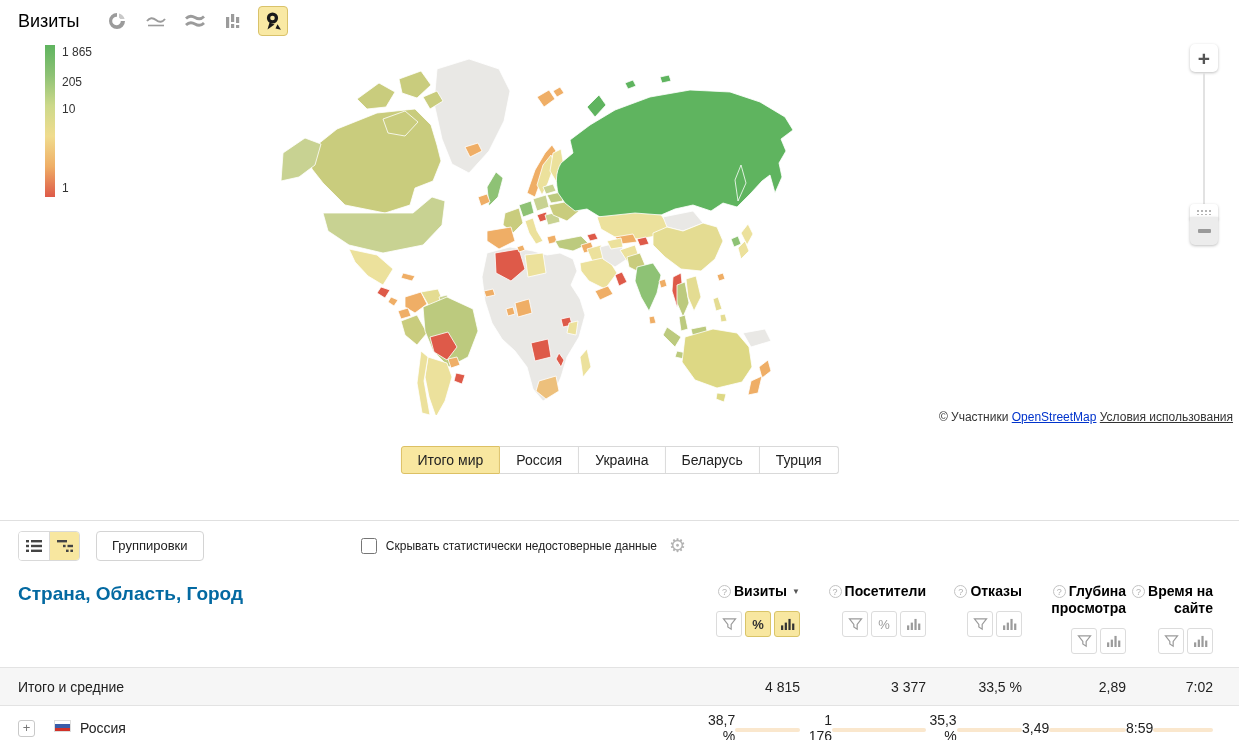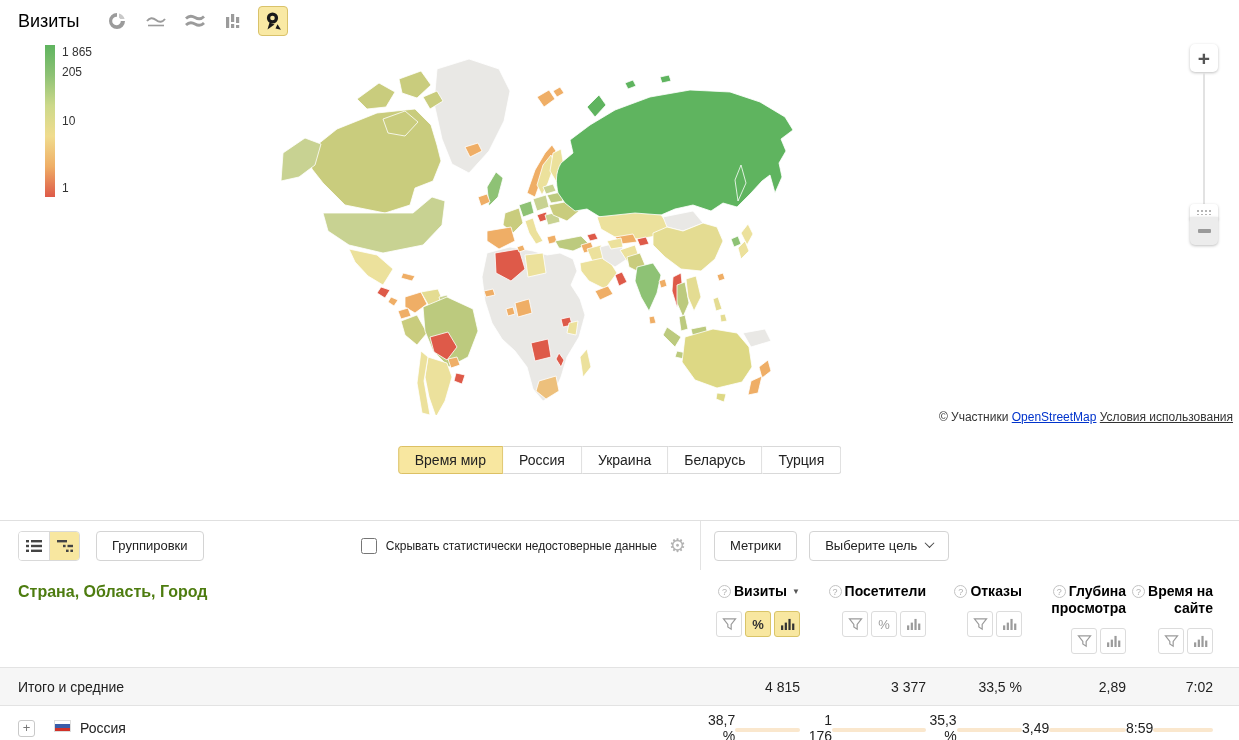--- a/index.html
+++ b/index.html
@@ -71,21 +71,21 @@
   .hide-check label { font-size:12px; color:#222; cursor:pointer; }
   .gear { margin-left:12px; font-size:19px; color:#b3b3b3; cursor:pointer; line-height:1; }
 
   .grid { display:flex; }
   .grid-left { flex:0 0 700px; padding-left:18px; }
   .grid-right { flex:1; display:flex; padding-right:30px; }
   .col { text-align:right; }
   .col.c1{width:100px} .col.c2{width:126px} .col.c3{width:96px} .col.c4{width:104px} .col.c5{width:87px}
 
   .header-row { padding-top:13px; }
-  .dim-title { font-size:16px; font-weight:bold; color:#4d7c0f;text-align:center; }
+  .dim-title { font-size:19px; font-weight:bold; color:#0369a1;text-align:center; }
   .col-head { font-size:14px; font-weight:bold; color:#000; line-height:17px; }
   .help-q { display:inline-block; width:13px; height:13px; border:1px solid #c3c3c3; border-radius:50%;
     font-size:9px; font-weight:normal; color:#b0b0b0; text-align:center; line-height:12px; margin-right:3px; vertical-align:1px; }
   .sort-caret { font-size:8px; color:#555; margin-left:5px; vertical-align:2px; }
 
   .filter-row { display:flex; justify-content:flex-end; gap:3px; margin-top:11px; }
   .f-btn { width:26px; height:26px; border:1px solid #dcdcdc; border-radius:3px; background:#fff;
     display:flex; align-items:center; justify-content:center; cursor:pointer; }
   .f-btn.active { background:#f8e7a0; border-color:#d9c468; }
   .f-btn .pct { font-size:13px; color:#9b9b9b; }
@@ -151,22 +151,22 @@
             <path d="M7.5 12.5 L5.5 19.5 L12.5 14.5 Z"></path>
             <path d="M13.5 18.5 L19 19.8 L15.5 14.2 Z"></path>
           </g>
         </svg>
     </span>
   </div>
 
   <div class="legend">
     <div class="legend-bar" style="background: linear-gradient(rgb(95, 180, 95), rgb(142, 194, 117), rgb(205, 217, 138), rgb(240, 220, 142), rgb(239, 174, 102), rgb(222, 90, 73));"></div>
     <span class="legend-label" style="top: 6.84px;">1 865</span>
-    <span class="legend-label" style="top: 27px;">205</span>
-    <span class="legend-label" style="top: 76px; text-align: center;">10</span>
+    <span class="legend-label" style="top: 37px;">205</span>
+    <span class="legend-label" style="top: 64px; text-align: center;">10</span>
     <span class="legend-label" style="top: 142.88px;">1</span>
   </div>
 
   <svg class="world-map" viewBox="0 0 560 370">
       <path d="M172,24 L204,14 L234,24 L245,46 L239,76 L224,106 L204,128 L187,119 L177,94 L169,58 Z" fill="#e9e8e5"></path>
       <path d="M42,108 L72,84 L112,68 L150,64 L166,80 L172,100 L176,116 L168,136 L150,143 L145,160 L120,168 L80,160 L58,138 L47,124 Z" fill="#c9cc7d"></path>
       <path d="M92,54 L114,38 L130,47 L121,62 L102,64 Z" fill="#c9cc7d"></path>
       <path d="M134,34 L156,26 L166,40 L152,53 L137,48 Z" fill="#c9cc7d"></path>
       <path d="M118,74 L140,66 L153,77 L140,91 L123,88 Z" fill="#c9cc7d"></path>
       <path d="M158,52 l14,-6 l6,10 l-13,8 Z" fill="#c9cc7d"></path>
@@ -275,21 +275,21 @@
     <div class="zoom-track"></div>
     <div class="zoom-handle">
         <span class="handle-dots"></span>
       </div>
     <div class="zoom-btn zoom-minus">
         <span class="minus-bar"></span>
       </div>
   </div>
 
   <div class="region-tabs">
-    <div class="region-tab selected">Время мир</div>
+    <div class="region-tab selected">Итого мир</div>
     <div class="region-tab">Россия</div>
     <div class="region-tab">Украина</div>
     <div class="region-tab">Беларусь</div>
     <div class="region-tab">Турция</div>
   </div>
 </div>
 
 <div class="table-section">
 
   <div class="controls-row">
@@ -319,27 +319,20 @@
             </svg>
         </div>
       </div>
       <button class="btn group-btn">Группировки</button>
       <div class="hide-check">
         <input type="checkbox" id="hidecb" style="">
         <label for="hidecb">Скрывать статистически недостоверные данные</label>
       </div>
       <span class="gear">⚙</span>
     </div>
-    <div class="controls-right">
-      <button class="btn">Метрики</button>
-      <button class="btn goal-btn">
-        <span>Выберите цель</span>
-        <span class="chevron-down"></span>
-      </button>
-    </div>
   </div>
 
   <div class="grid header-row">
     <div class="grid-left">
       <span class="dim-title">Страна, Область, Город</span>
     </div>
     <div class="grid-right">
       <div class="col c1">
         <div class="col-head"><span class="help-q">?</span><span>Визиты</span><span class="sort-caret">▼</span></div>
         <div class="filter-row">

